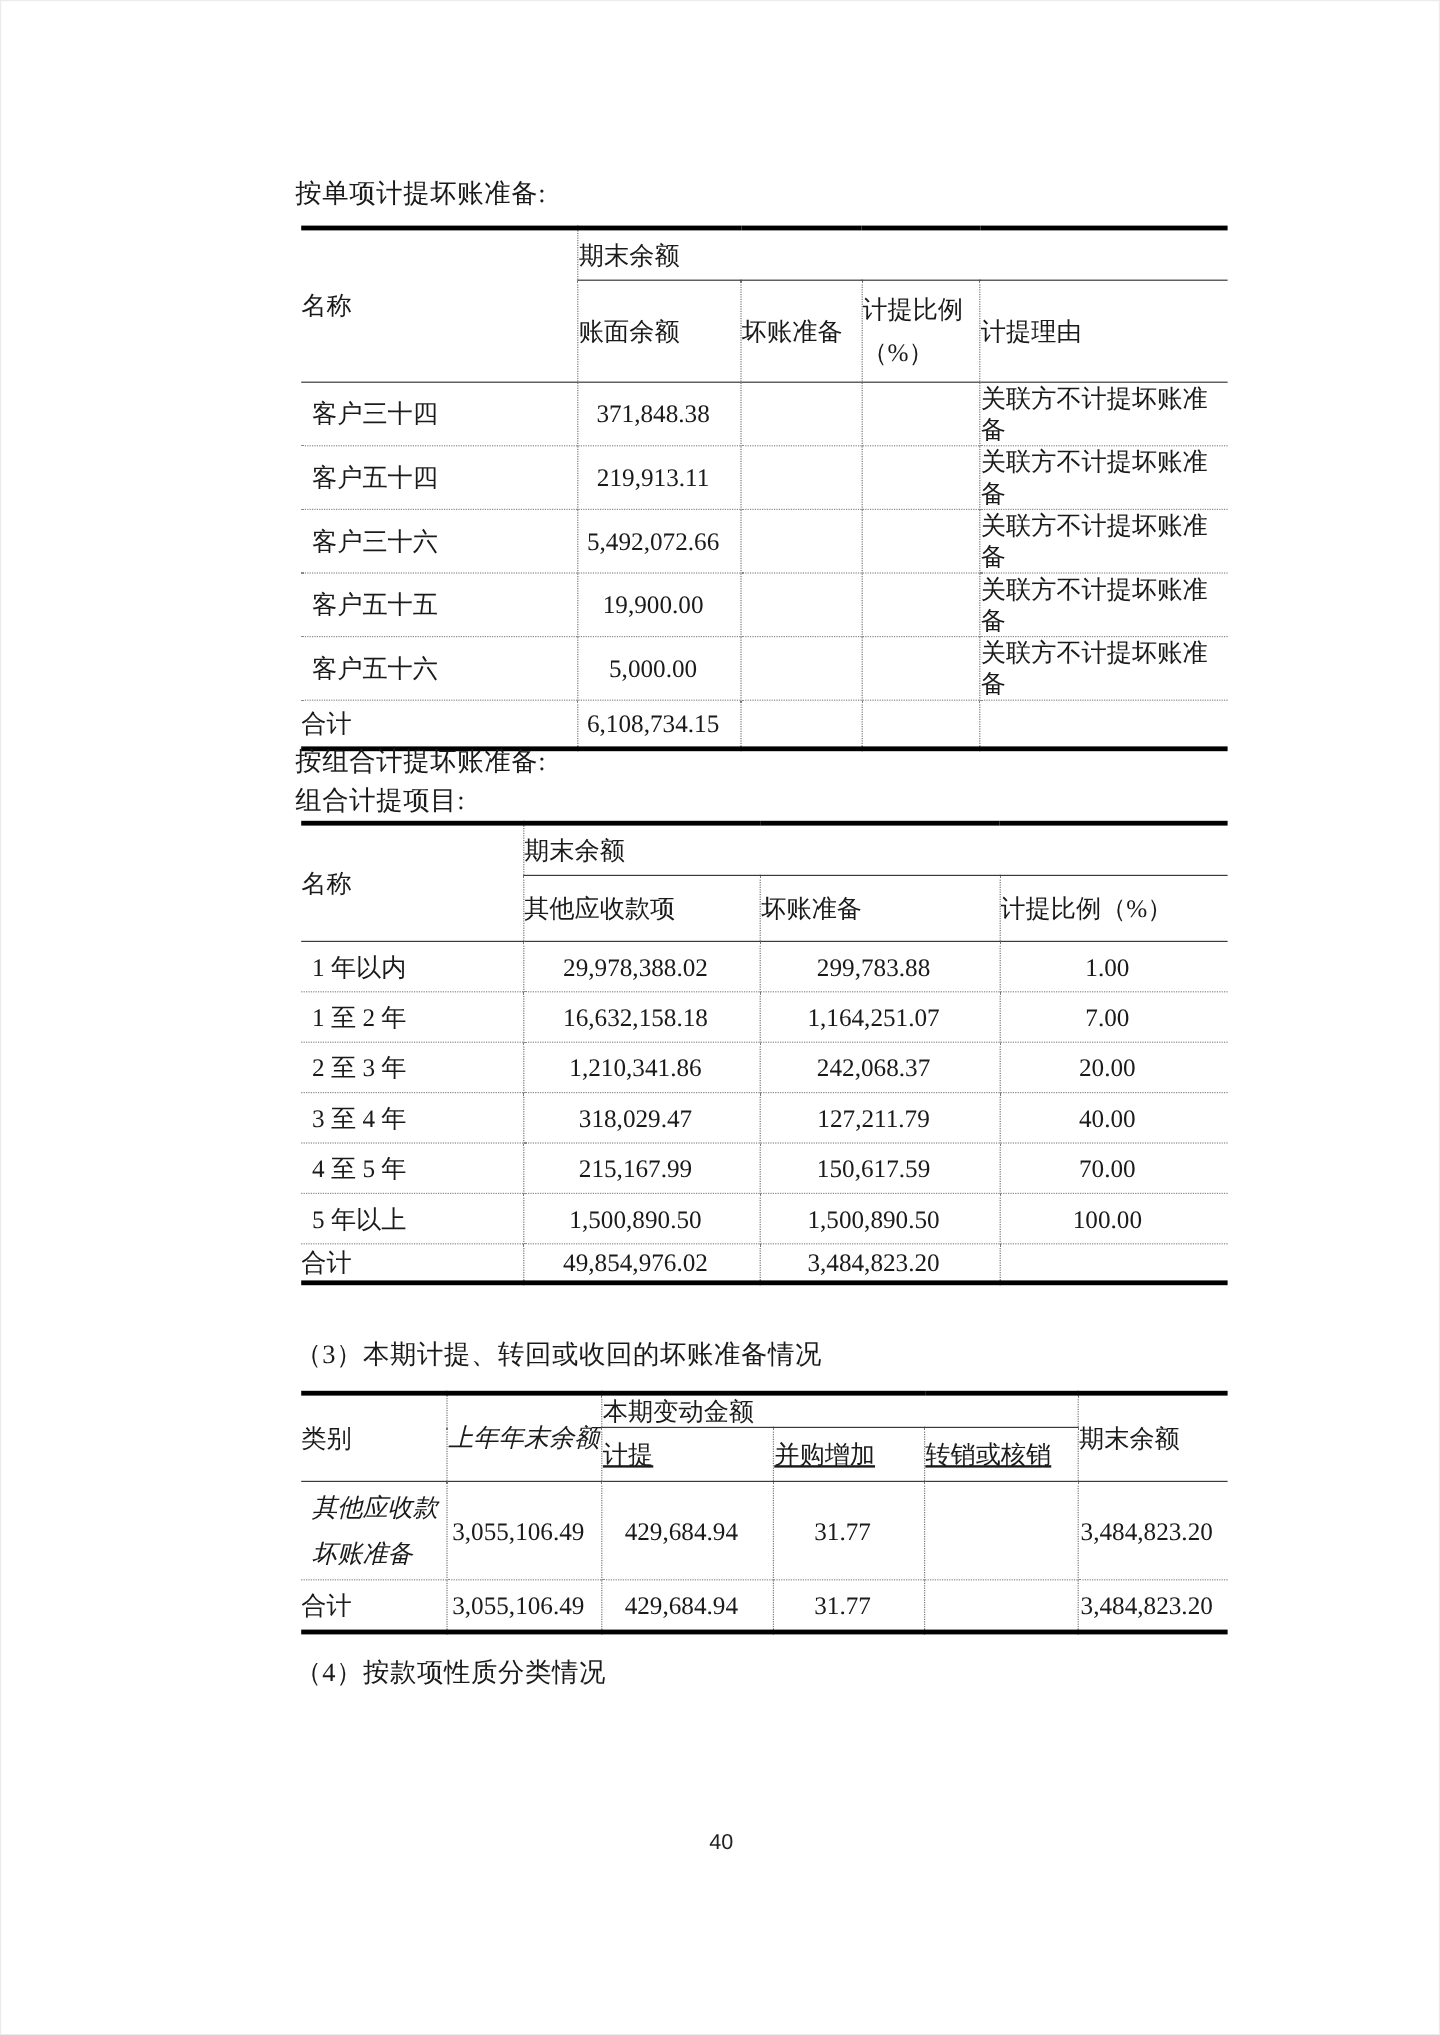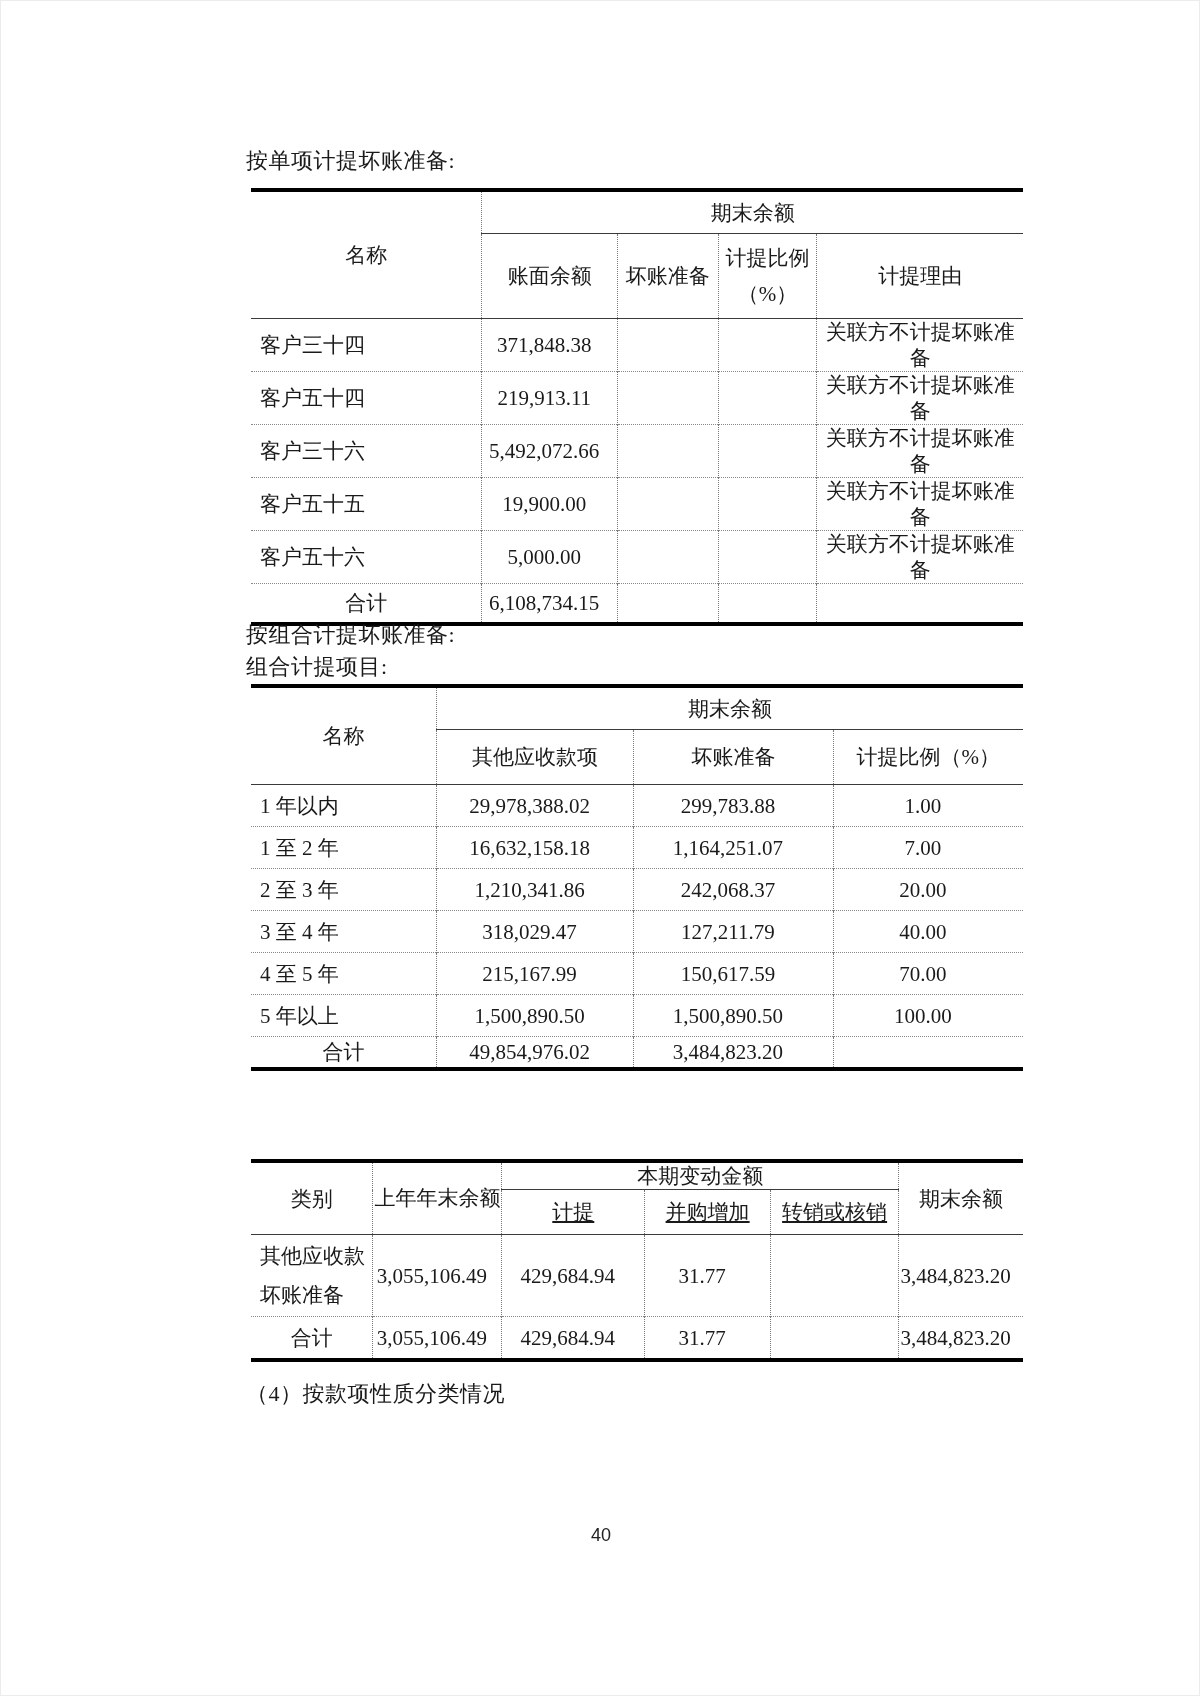--- a/index.html
+++ b/index.html
@@ -22,21 +22,21 @@
   table.tbl {
     position:absolute; left:250px; width:772px;
     border-collapse:collapse; table-layout:fixed;
     border-top:4px solid #000; border-bottom:4px solid #000;
   }
   .tbl td {
     vertical-align:middle;
     font-size:21px; line-height:26px;
     padding:0; overflow:hidden;
   }
-  .c { text-align:center; }
+  .c { text-align:left; }
   .l { text-align:left; padding-left:9px !important; }
   .r { text-align:center; padding-right:11px !important; }
   .bl { border-left:1px dotted #777; }
   .hbs { border-bottom:1px solid #3a3a3a; }
   .gbs { border-bottom:1px solid #3a3a3a; }
   .dr td { border-top:1px dotted #888; }
   .two span { display:block; }
   
   .t1 .h1 td { height:41px; }
   .t1 .h2 td { height:84px; }
@@ -46,21 +46,21 @@
   
   .t2 .h1 td { height:41px; }
   .t2 .h2 td { height:54px; }
   .t2 .dr td { height:41px; }
   .t2 .tr-total td { height:30px; }
   
   .t3 .h1 td { height:26px; }
   .t3 .h2 td { height:44px;text-decoration:underline; }
   .t3 .dr td { height:81px; }
   .t3 .tr-total td { height:41px; }
-  .t3 .wrap2 { line-height:39px; }
+  .t3 .wrap2 { line-height:39px;font-style:italic; }
   .page-number {
     position:absolute; left:0; top:1524px; width:1200px;
     text-align:center; font-family:"Liberation Sans","DejaVu Sans",sans-serif;
     font-size:18px; color:#222;
   }
 </style>
 </head>
 <body>
 
 <div class="page">
@@ -192,20 +192,21 @@
     </tr>
     <tr class="dr tr-total">
       <td class="c">合计</td>
       <td class="r bl">49,854,976.02</td>
       <td class="r bl">3,484,823.20</td>
       <td class="bl"></td>
     </tr>
   </tbody>
     </table>
 
+  <div class="sec-title" style="top:1116px;">（3）本期计提、转回或收回的坏账准备情况</div>
 
   <table class="tbl t3" style="top:1158px;">
     <colgroup>
       <col style="width:15.8%">
         <col style="width:16.7%">
         <col style="width:18.5%">
         <col style="width:16.3%">
         <col style="width:16.6%">
         <col style="width:16.1%">
     </colgroup>

